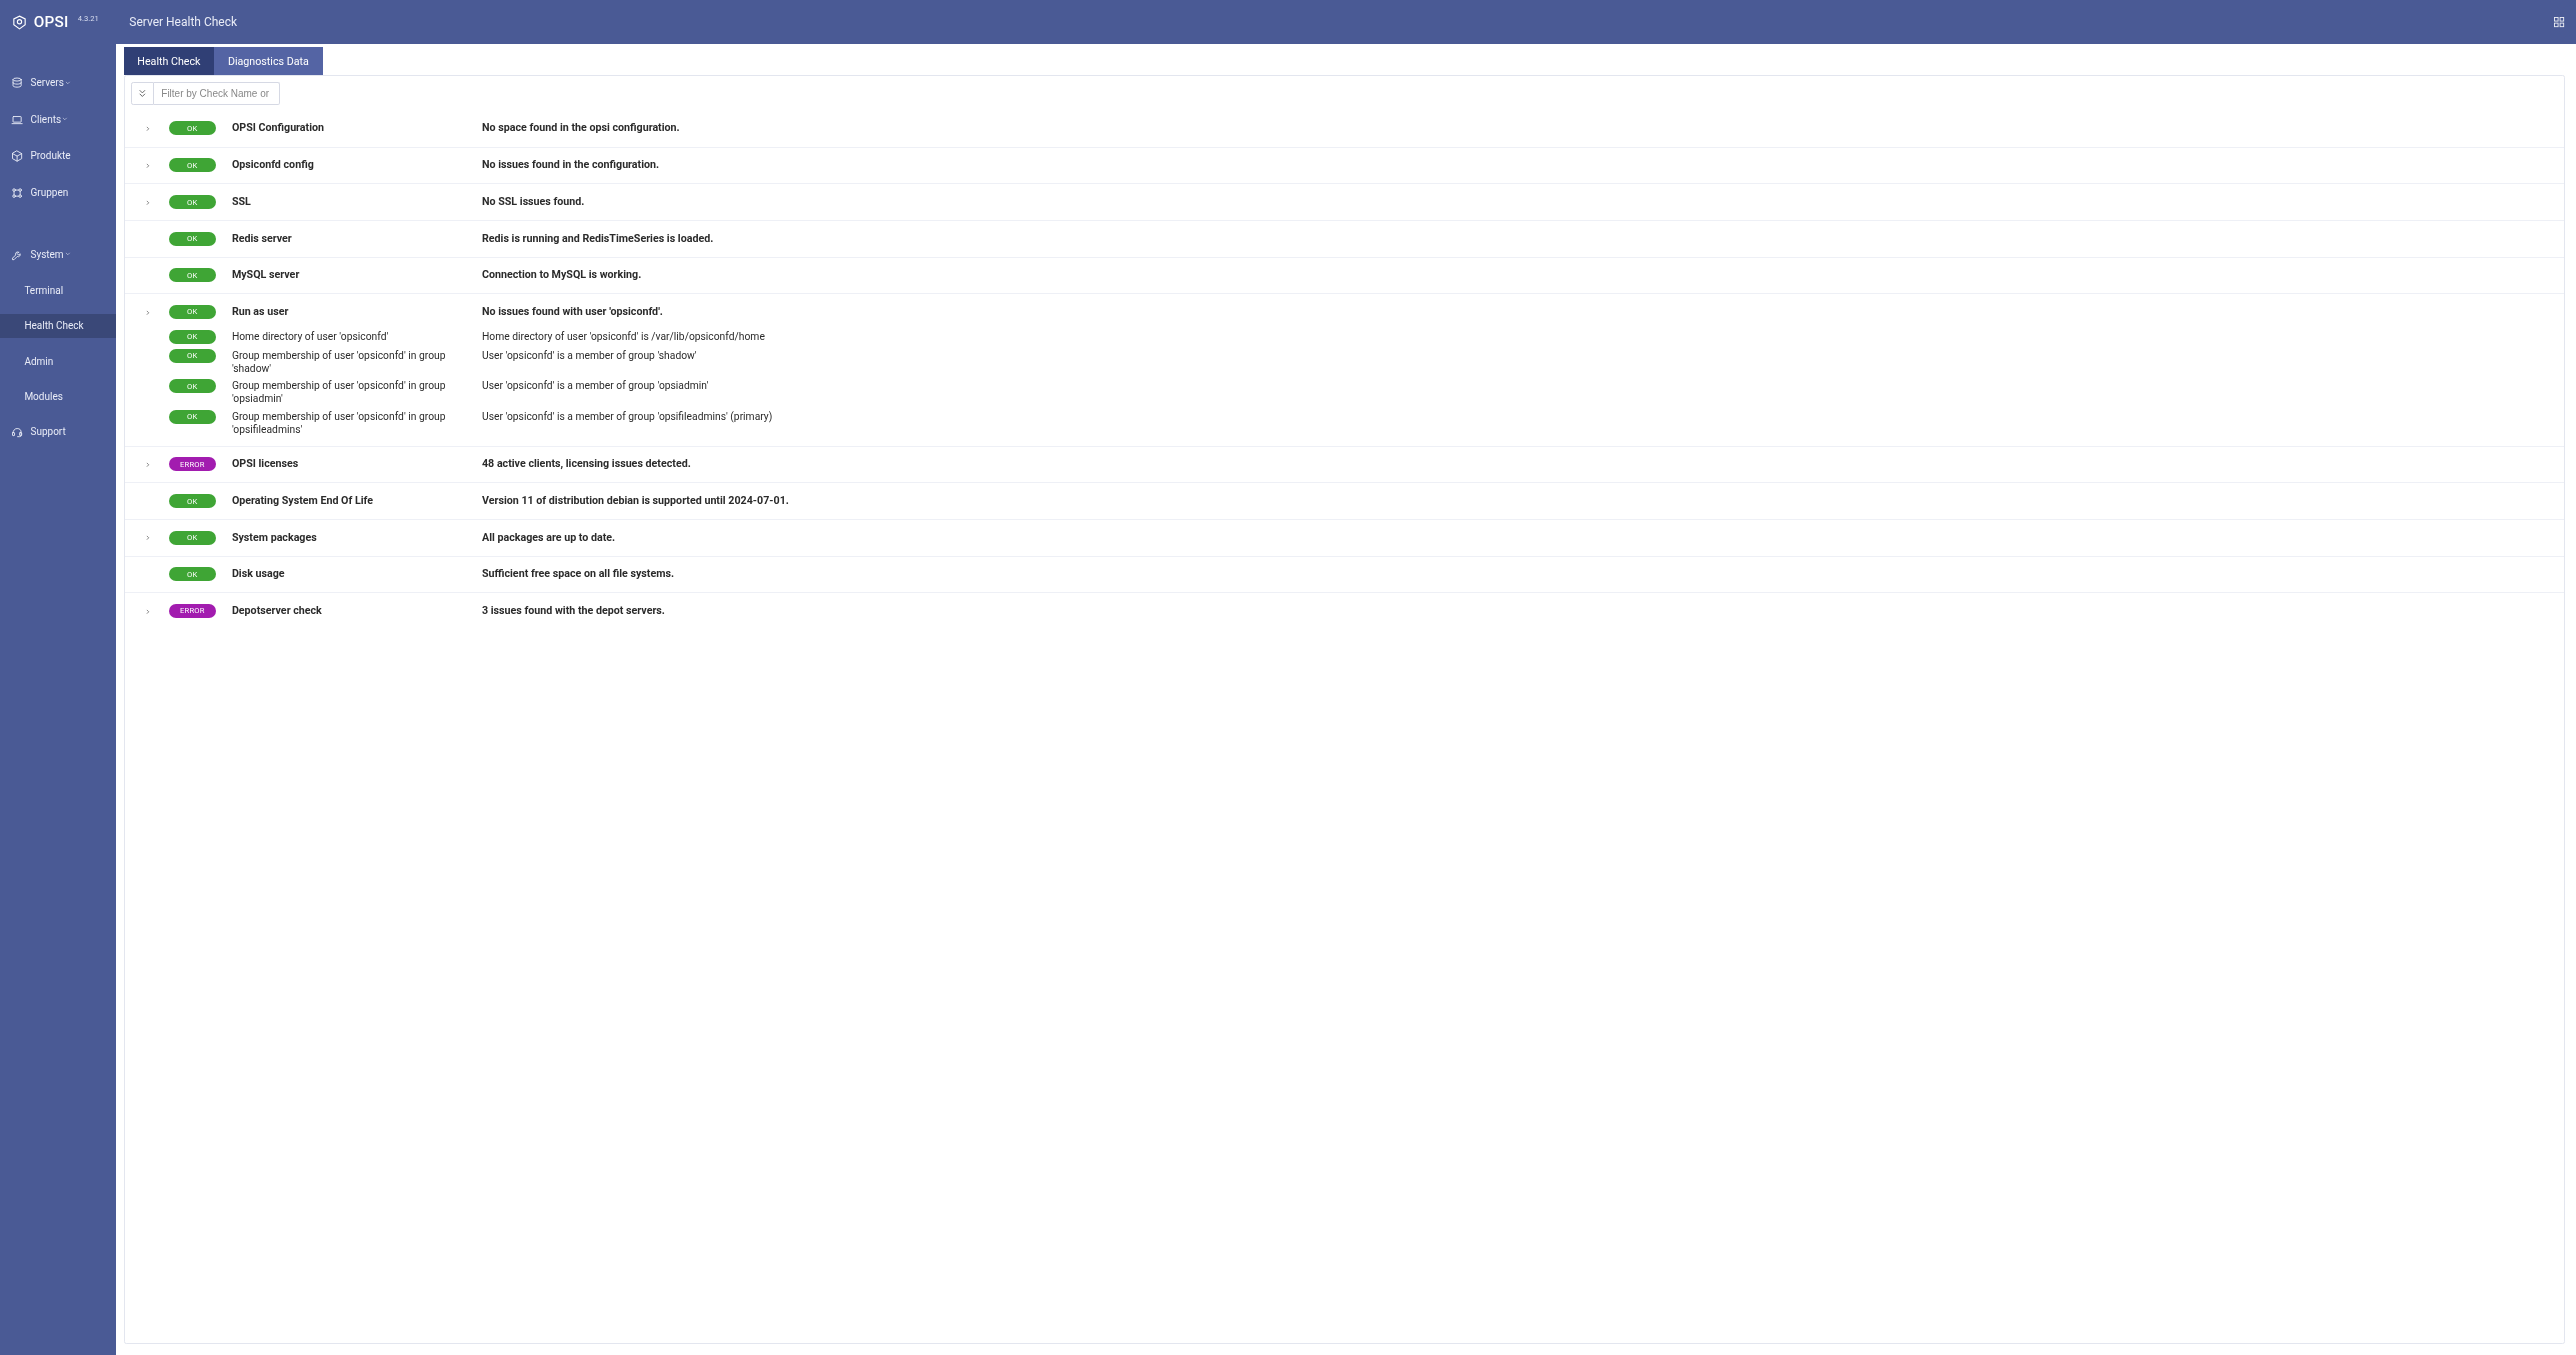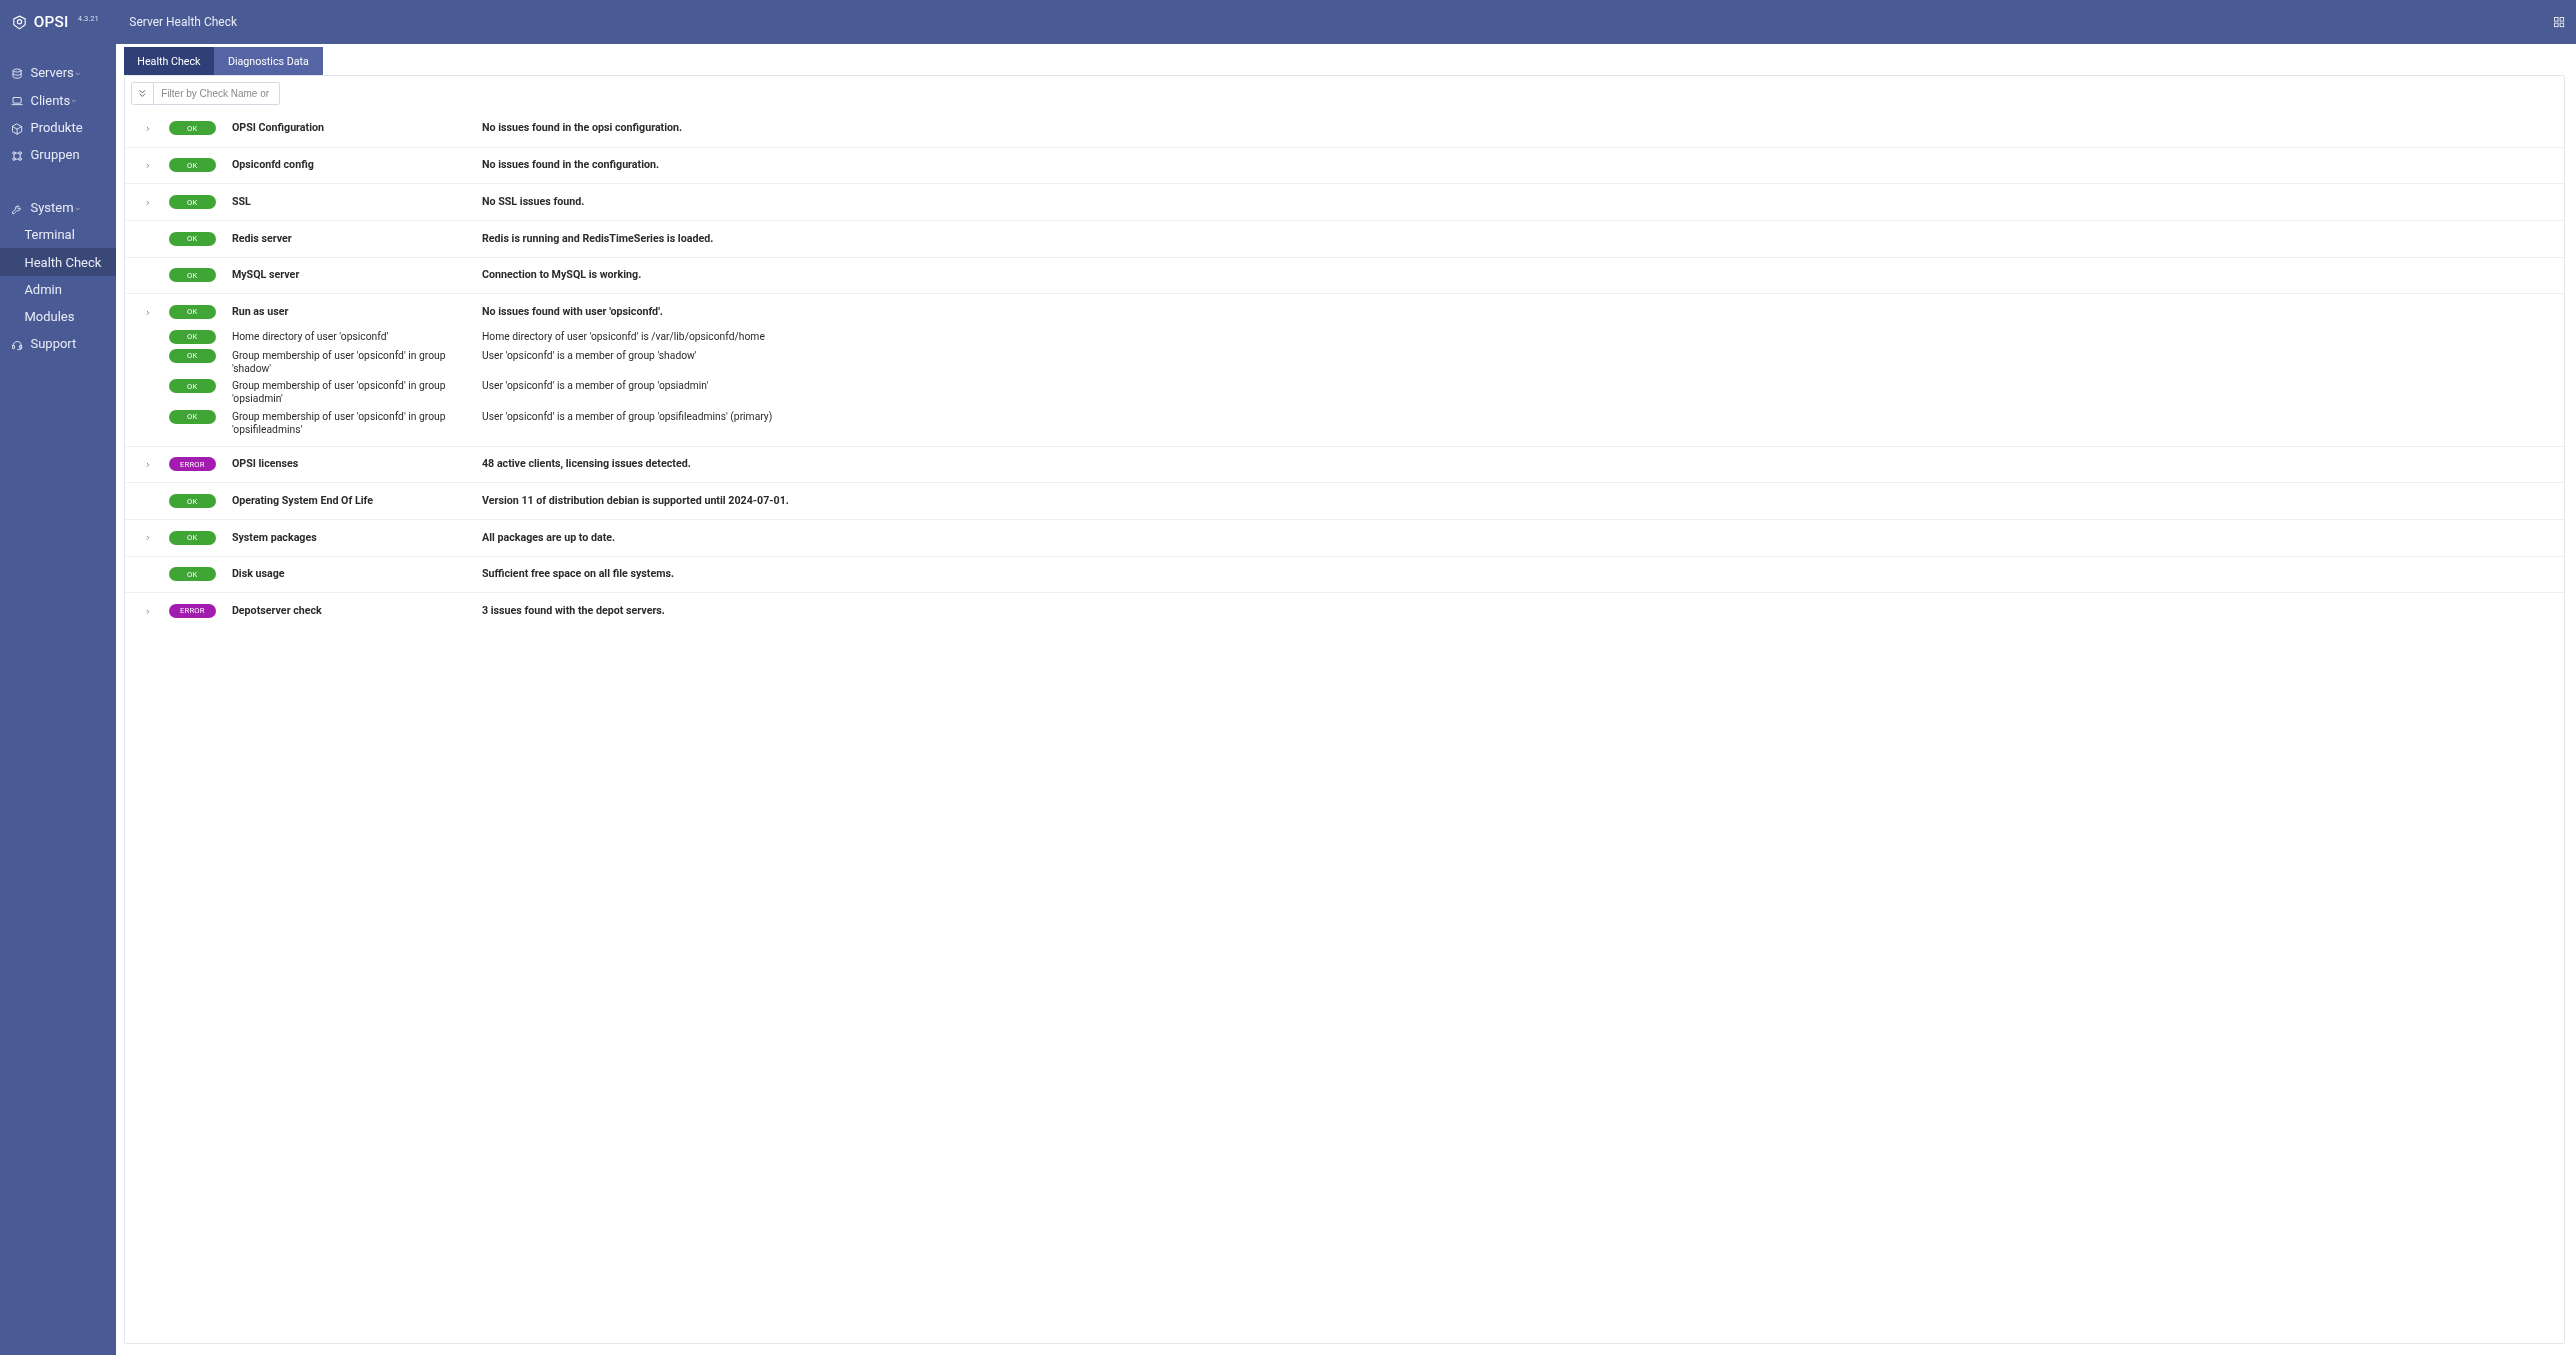--- a/index.html
+++ b/index.html
@@ -30,25 +30,26 @@
   .sidebar {
     width: 116px;
     background: #4a5a95;
     color: #e9ecf7;
     display: flex;
     flex-direction: column;
     padding-top: 15.3px;
     flex-shrink: 0;
   }
   .nav-item, .nav-sub-item {
-    display: flex; align-items: flex-end;
+    display: flex; align-items: flex-start;
     padding: 6.1px 10.7px;
     cursor: pointer;
-    font-size: 13px;
+    font-size: 10px;
     color: #e9ecf7;
+    margin-top: 12px;
   }
   .nav-item .nav-icon { width: 12.2px; height: 12.2px; margin-right: 7.6px; flex-shrink:0; }
   .nav-item .chev { margin-left: auto; width: 7.6px; height: 7.6px; opacity: 0.9; }
   .nav-gap { height: 26px; }
   .nav-sub-item { padding-left: 24.4px; }
   .nav-sub-item.active { background: #3a4878; }
 
   
   .main { flex: 1; background: #fff; padding: 3.1px 10.7px 10.7px 7.6px; min-width: 0; display: flex; flex-direction: column; }
 
@@ -265,21 +266,21 @@
           <div class="check-row">
             <div class="expand-cell">
               <span><svg class="chevron-right" viewBox="0 0 24 24" fill="none" stroke="#555" stroke-width="2.2">
                   <polyline points="9 6 15 12 9 18"></polyline>
                 </svg></span>
             </div>
             <div class="status-cell">
               <span class="badge ok">OK</span>
             </div>
             <div class="name-cell">OPSI Configuration</div>
-            <div class="msg-cell">No issues found in the opsi configuration.</div>
+            <div class="msg-cell">No space found in the opsi configuration.</div>
           </div>
           <div class="check-row">
             <div class="expand-cell">
               <span><svg class="chevron-right" viewBox="0 0 24 24" fill="none" stroke="#555" stroke-width="2.2">
                   <polyline points="9 6 15 12 9 18"></polyline>
                 </svg></span>
             </div>
             <div class="status-cell">
               <span class="badge ok">OK</span>
             </div>

